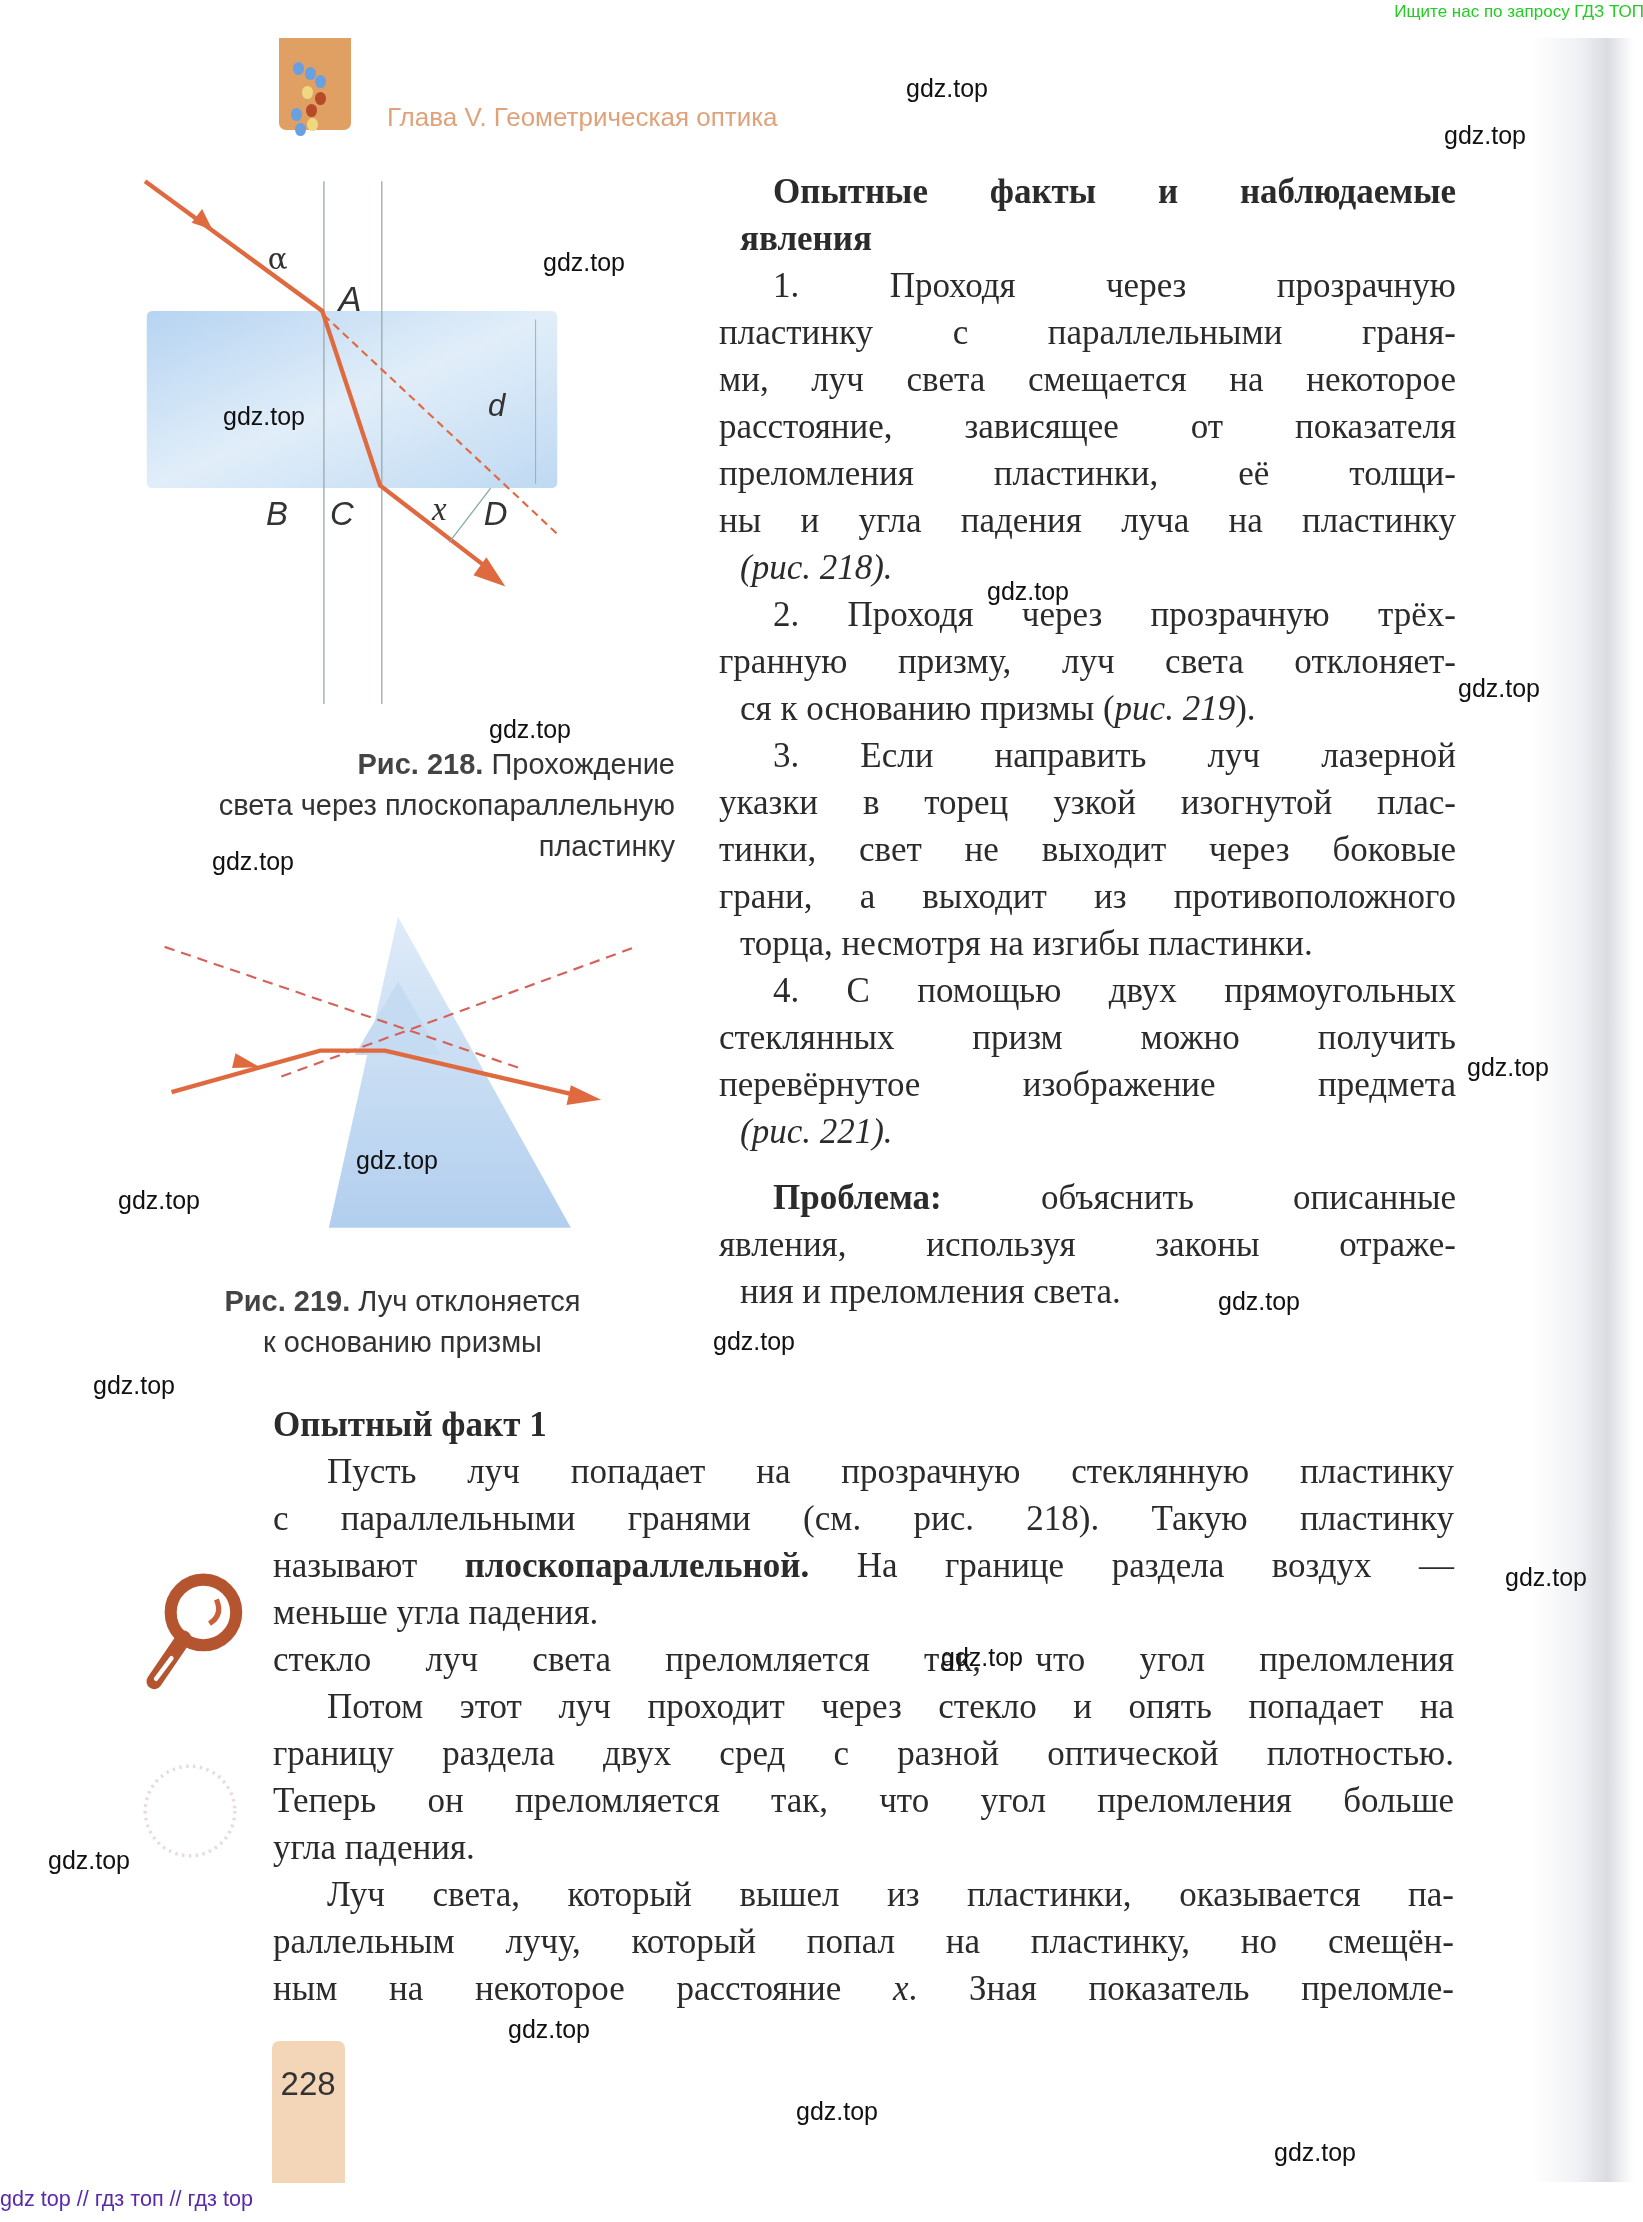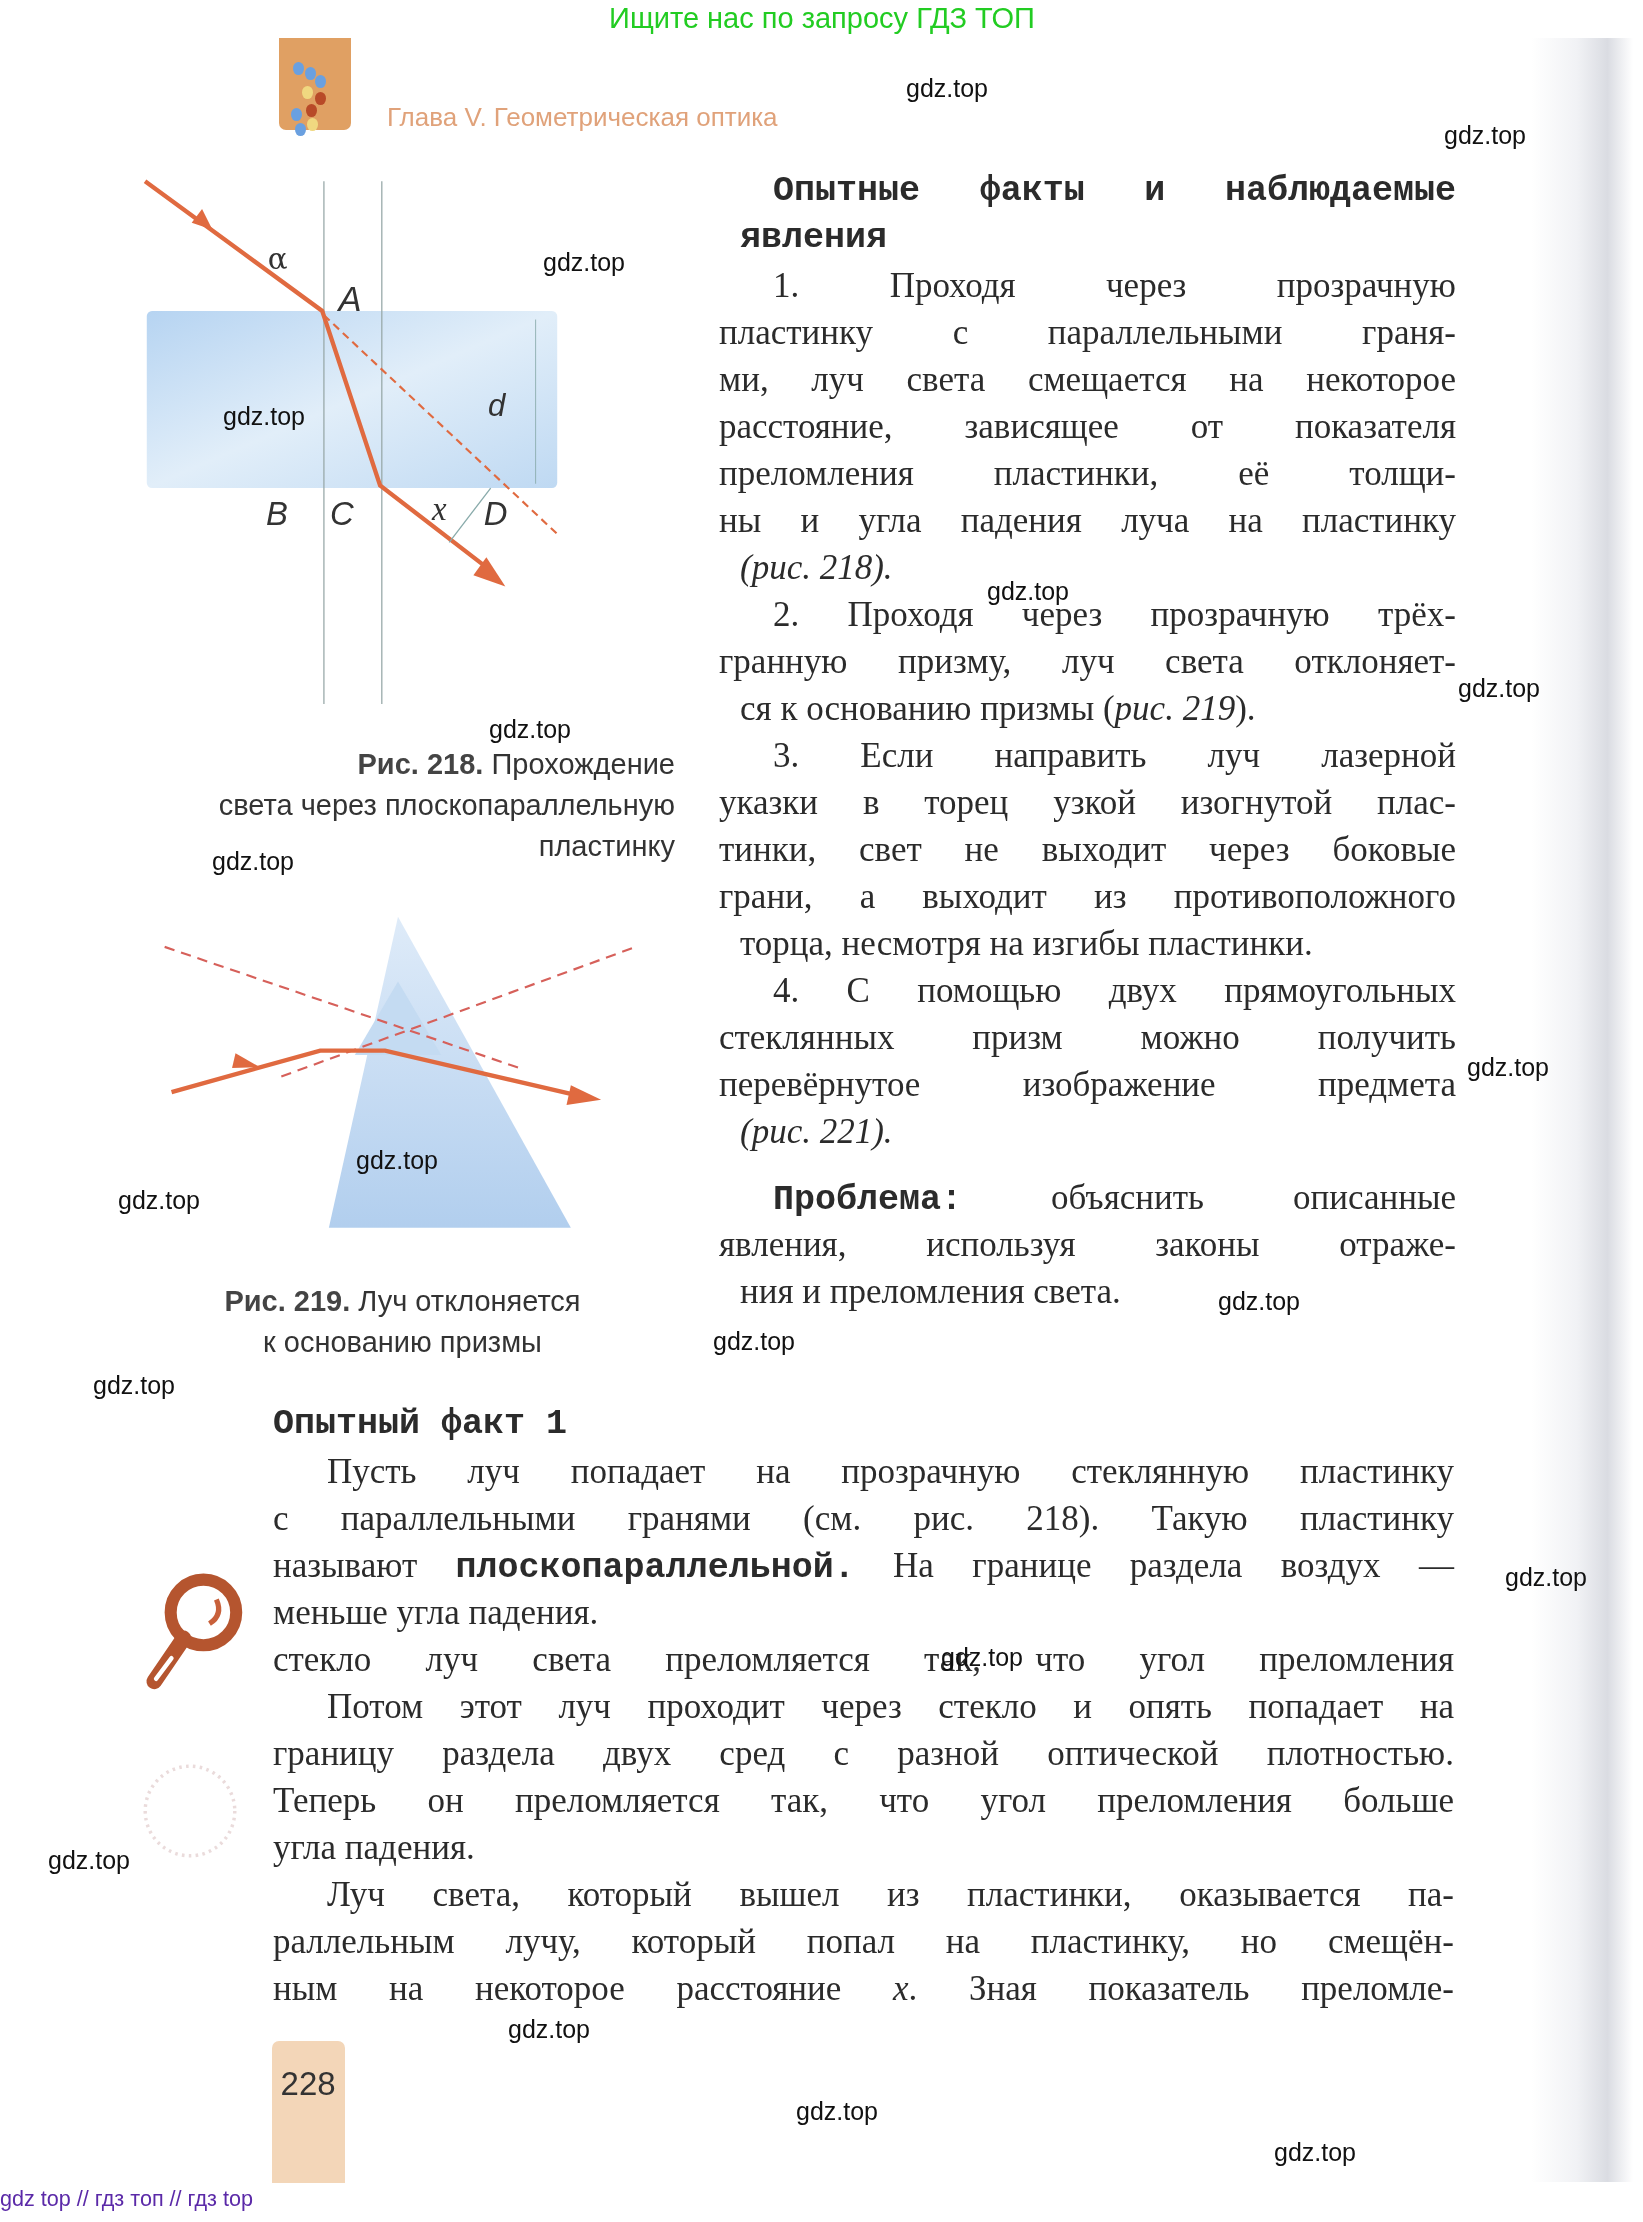--- a/index.html
+++ b/index.html
@@ -1,27 +1,27 @@
 <!DOCTYPE html>
 <html style="font-size:14px"><head>
 <meta charset="utf-8">
 <style>
   html,body{margin:0;padding:0;}
   body{width:1644px;height:2222px;position:relative;background:#ffffff;overflow:hidden;font-family:"Liberation Serif","DejaVu Serif",serif;color:#2b2b2b;}
   .abs{position:absolute;}
-  .top-banner{left:0;width:1644px;top:1.7px;text-align:center;font-family:"Liberation Sans",sans-serif;font-size:29px;color:#22cc22;}
+  .top-banner{left:0;width:1644px;top:1.7px;text-align:right;font-family:"Liberation Sans",sans-serif;font-size:17px;color:#22cc22;}
   .page-edge{left:1531px;top:38px;width:102px;height:2144px;background:linear-gradient(to right,#ffffff 0%,#f1f2f5 45%,#dadce2 75%,#ffffff 100%);}
   .logo{left:279px;top:38px;width:72px;height:92px;background:#e0a063;border-radius:0 0 7px 7px;}
   .dot{position:absolute;width:11.2px;height:13px;border-radius:50%;}
   .chapter-title{left:387px;top:102px;font-family:"Liberation Sans",sans-serif;font-size:26px;color:#e0a27a;}
   .wm{font-family:"Liberation Sans",sans-serif;font-size:25px;color:#111;}
   .col-right{left:719px;width:737px;}
   .line{height:47px;line-height:47px;font-size:35px;white-space:nowrap;text-align:justify;text-align-last:justify;}
   .line.last{text-align-last:left;margin-left:21px;}
-  .bold{font-weight:bold;font-family:Liberation Mono, monospace;}
+  .bold{font-weight:bold;}
   .ital{font-style:italic;}
   .indent{padding-left:54px;}
   .cap{font-family:"Liberation Sans",sans-serif;font-size:29px;color:#333;text-align:center;line-height:41px;}
   .cap b{color:#444;}
   .col-body{left:273px;width:1181px;}
   .body-line{height:47px;line-height:47px;font-size:35px;white-space:nowrap;text-align:justify;text-align-last:justify;}
   .body-line.last{text-align-last:left;}
   .pgnum{left:272px;top:2041px;width:73px;height:142px;background:#f3d6b8;border-radius:7px 7px 0 0;}
   .pgnum span{position:absolute;left:8.6px;top:24px;font-family:"Liberation Sans",sans-serif;font-size:33px;color:#333;}
   .footer{left:0;width:1344px;top:2186px;font-family:"Liberation Sans",sans-serif;font-size:21.6px;color:#5b2aa8;}

